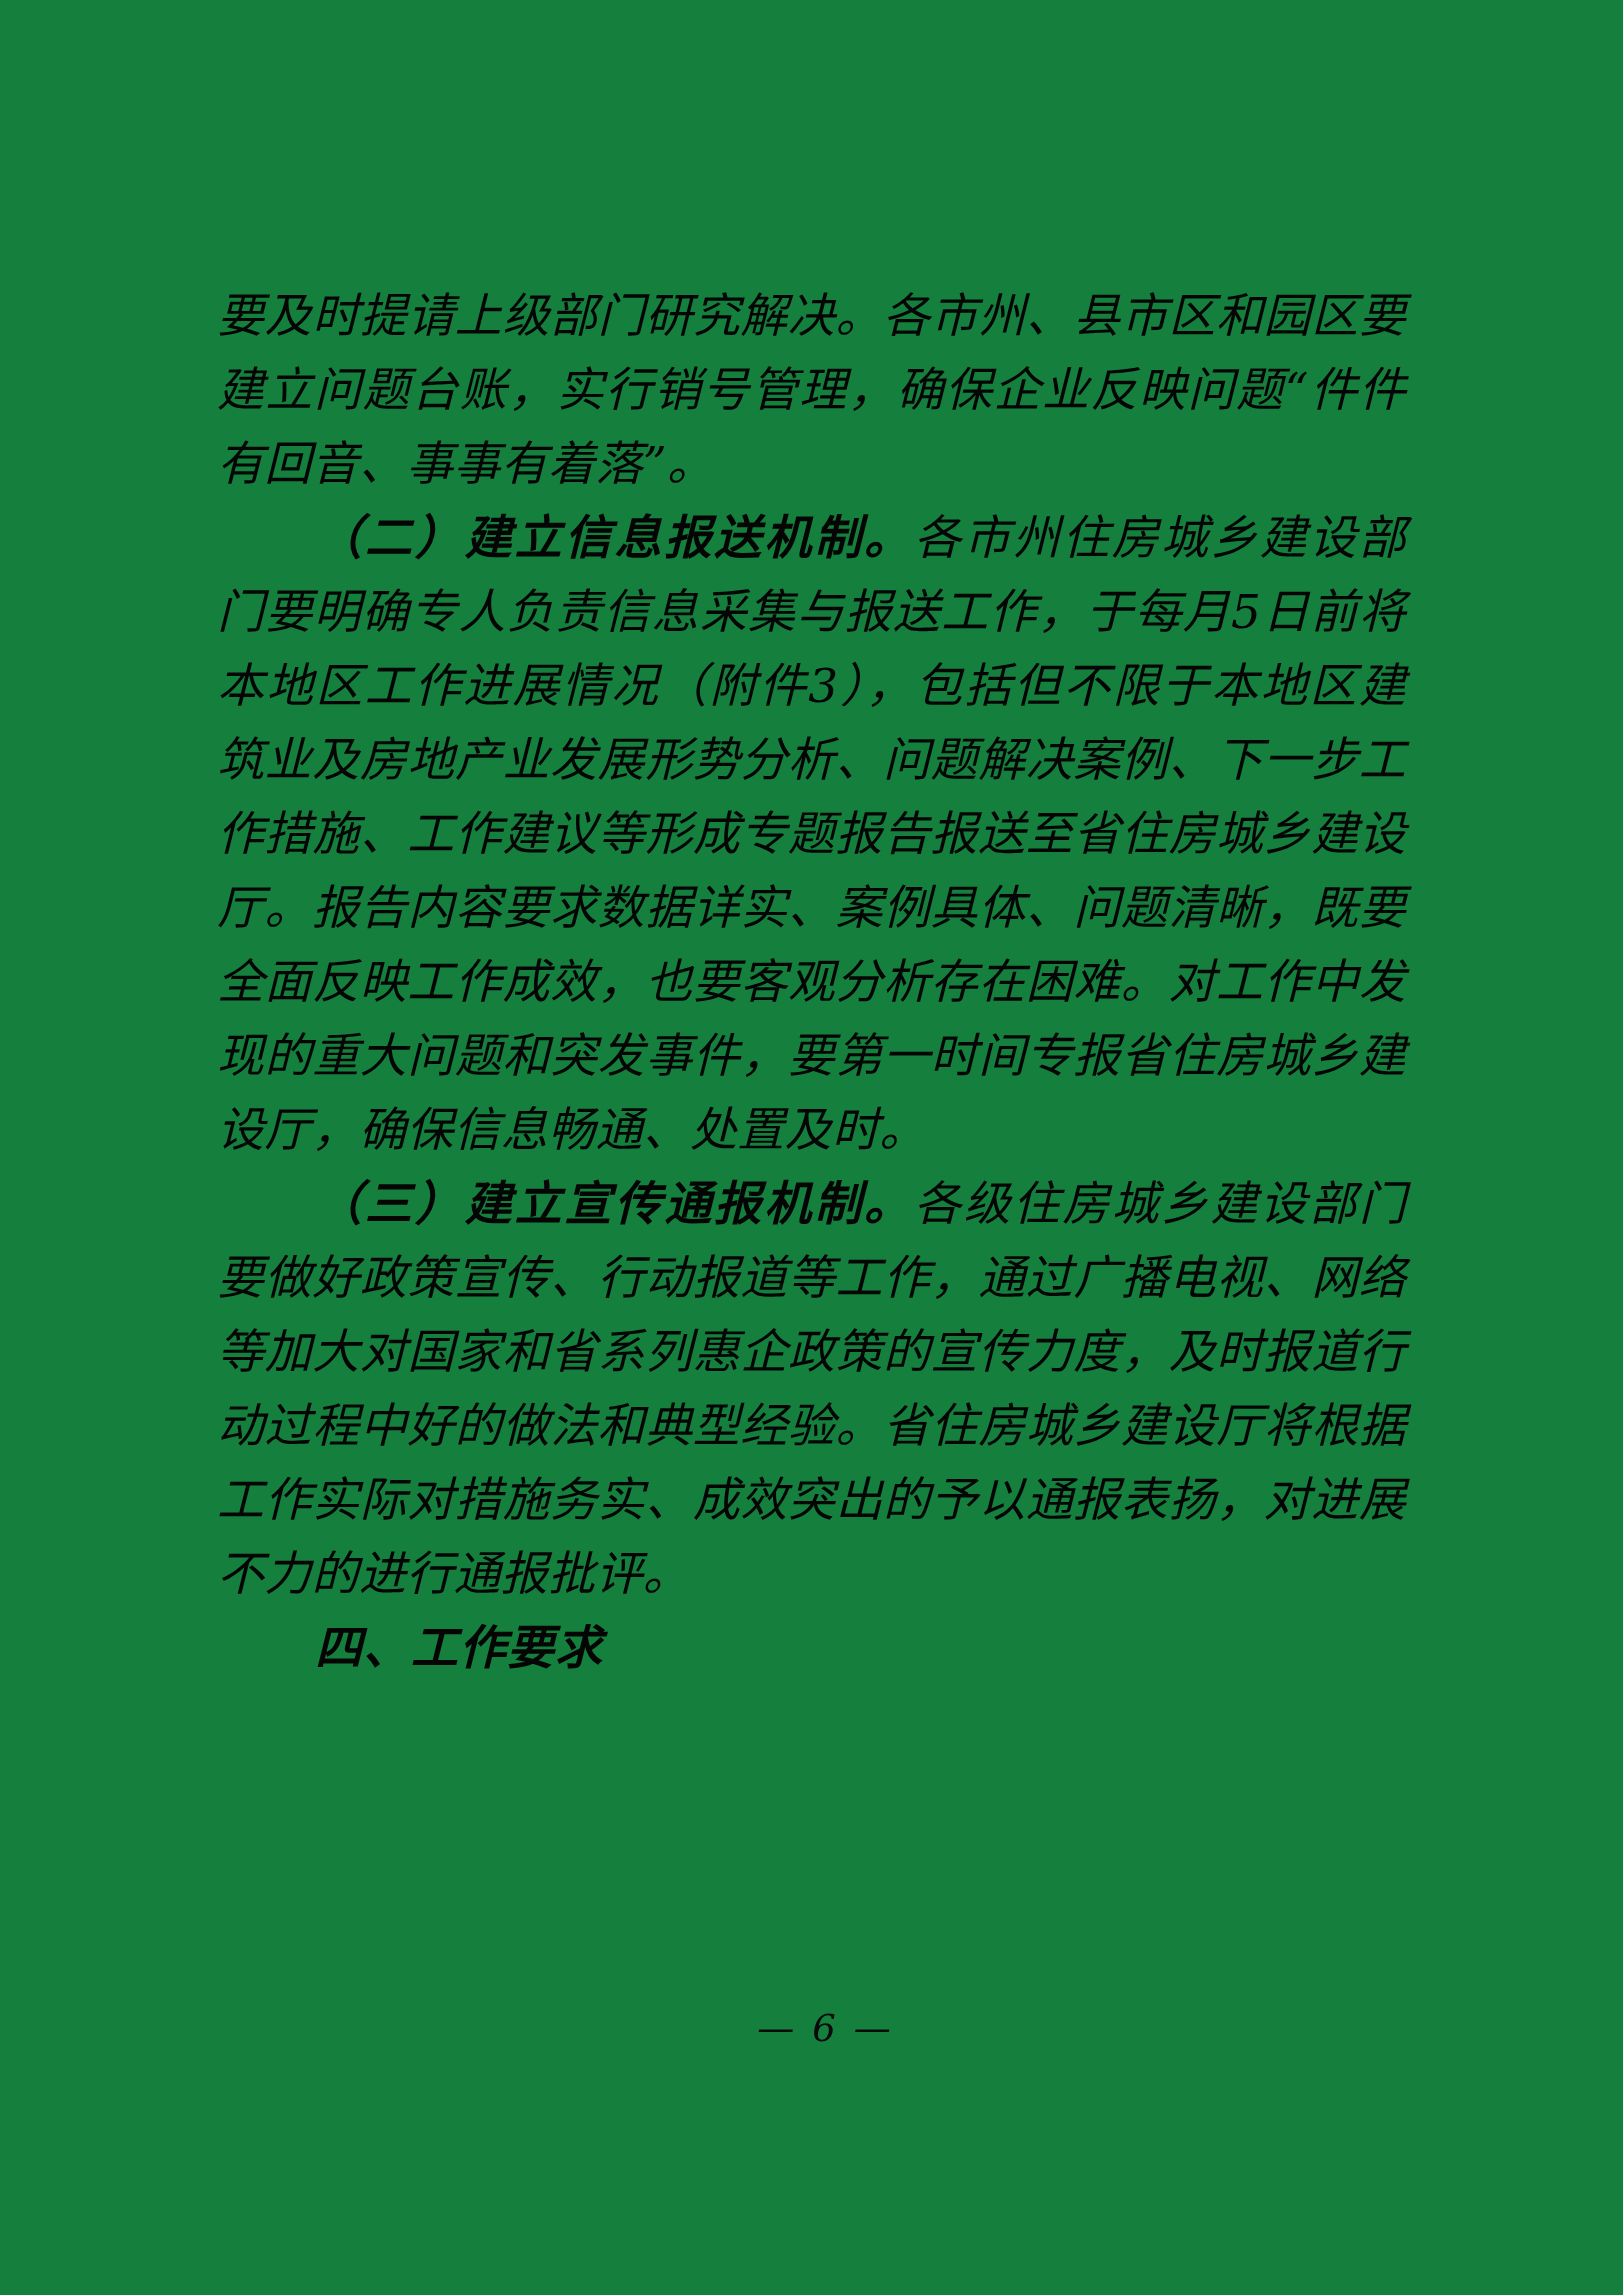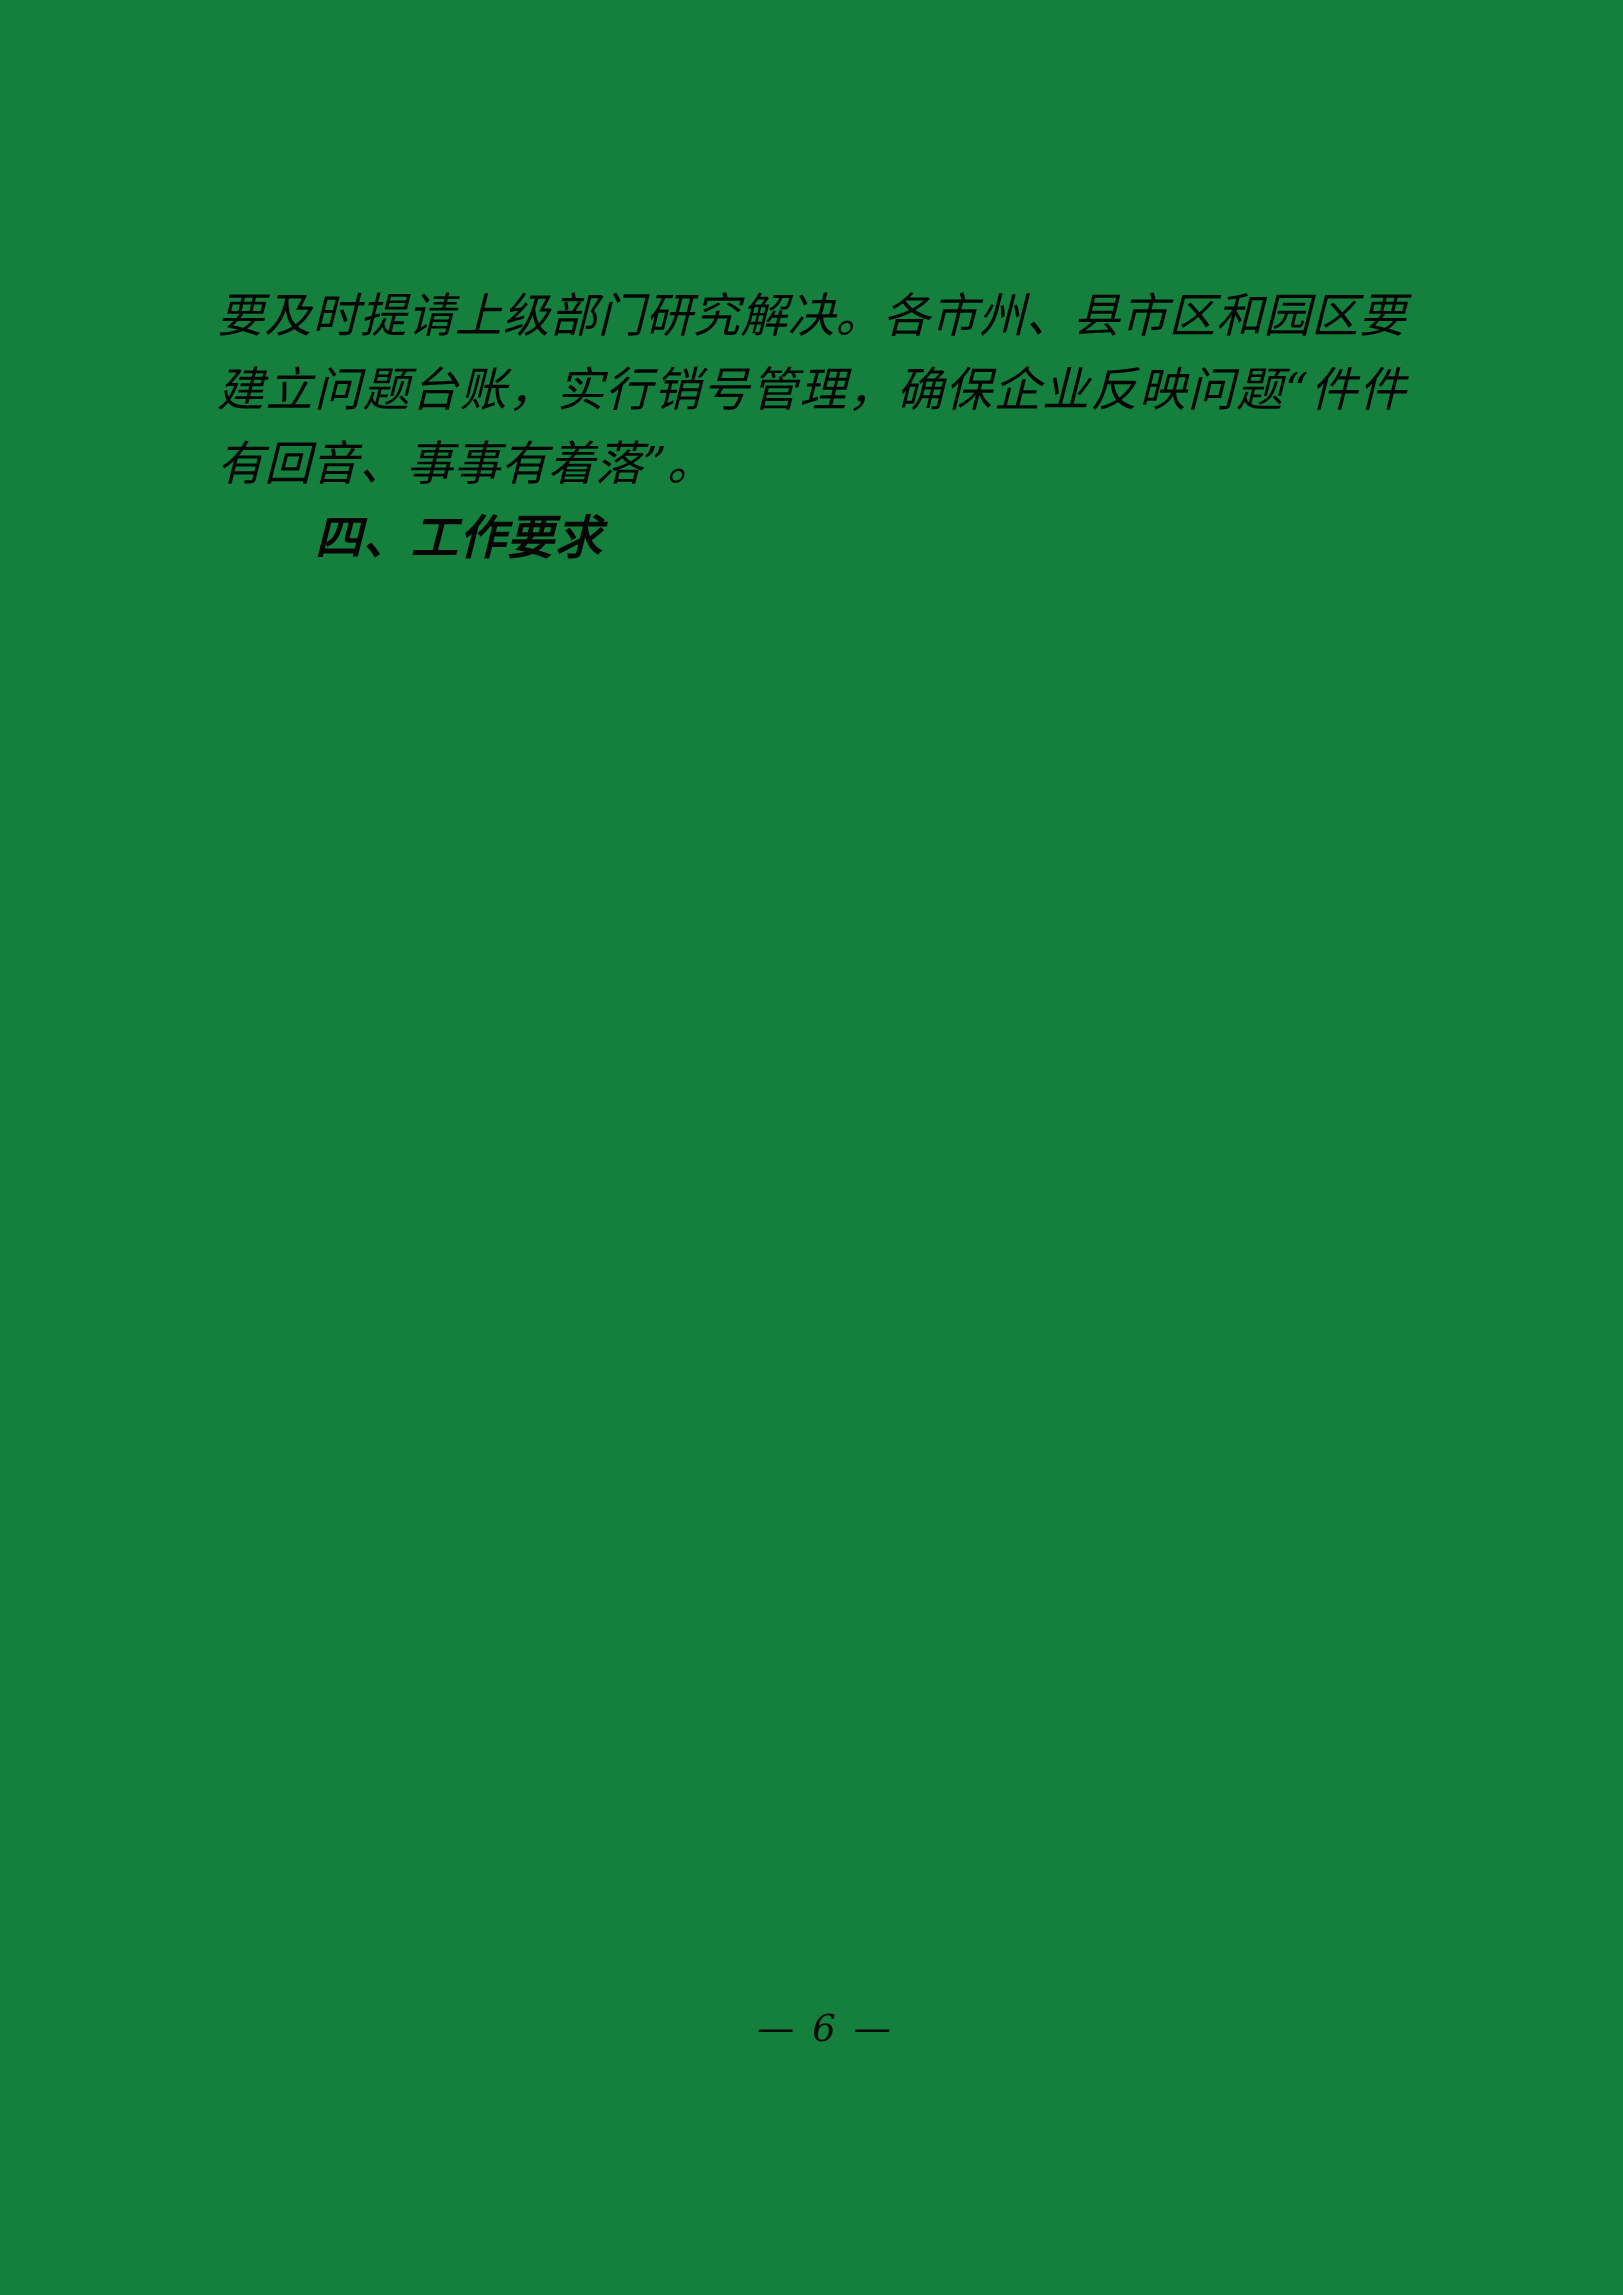--- a/index.html
+++ b/index.html
@@ -75,21 +75,23 @@
 </style>
 </head>
 <body>
 
 <div class="page">
 
   <div class="content">
 
     <p class="para"><span>要及时提请上级部门研究解决。各市州、县市区和园区要建立问题台账，实行销号管理，确保企业反映问题“件件有回音、事事有着落”。</span></p>
 
+    <p class="para indent"><span class="lead">（二）建立信息报送机制。</span><span>各市州住房城乡建设部门要明确专人负责信息采集与报送工作，于每月5日前将本地区工作进展情况（附件3），包括但不限于本地区建筑业及房地产业发展形势分析、问题解决案例、下一步工作措施、工作建议等形成专题报告报送至省住房城乡建设厅。报告内容要求数据详实、案例具体、问题清晰，既要全面反映工作成效，也要客观分析存在困难。对工作中发现的重大问题和突发事件，要第一时间专报省住房城乡建设厅，确保信息畅通、处置及时。</span></p>
 
+    <p class="para indent"><span class="lead">（三）建立宣传通报机制。</span><span>各级住房城乡建设部门要做好政策宣传、行动报道等工作，通过广播电视、网络等加大对国家和省系列惠企政策的宣传力度，及时报道行动过程中好的做法和典型经验。省住房城乡建设厅将根据工作实际对措施务实、成效突出的予以通报表扬，对进展不力的进行通报批评。</span></p>
 
     <p class="section-head">四、工作要求</p>
 
 
   </div>
 
   <div class="footer">
     <span class="footer-inner">— 6 —</span>
   </div>
 

